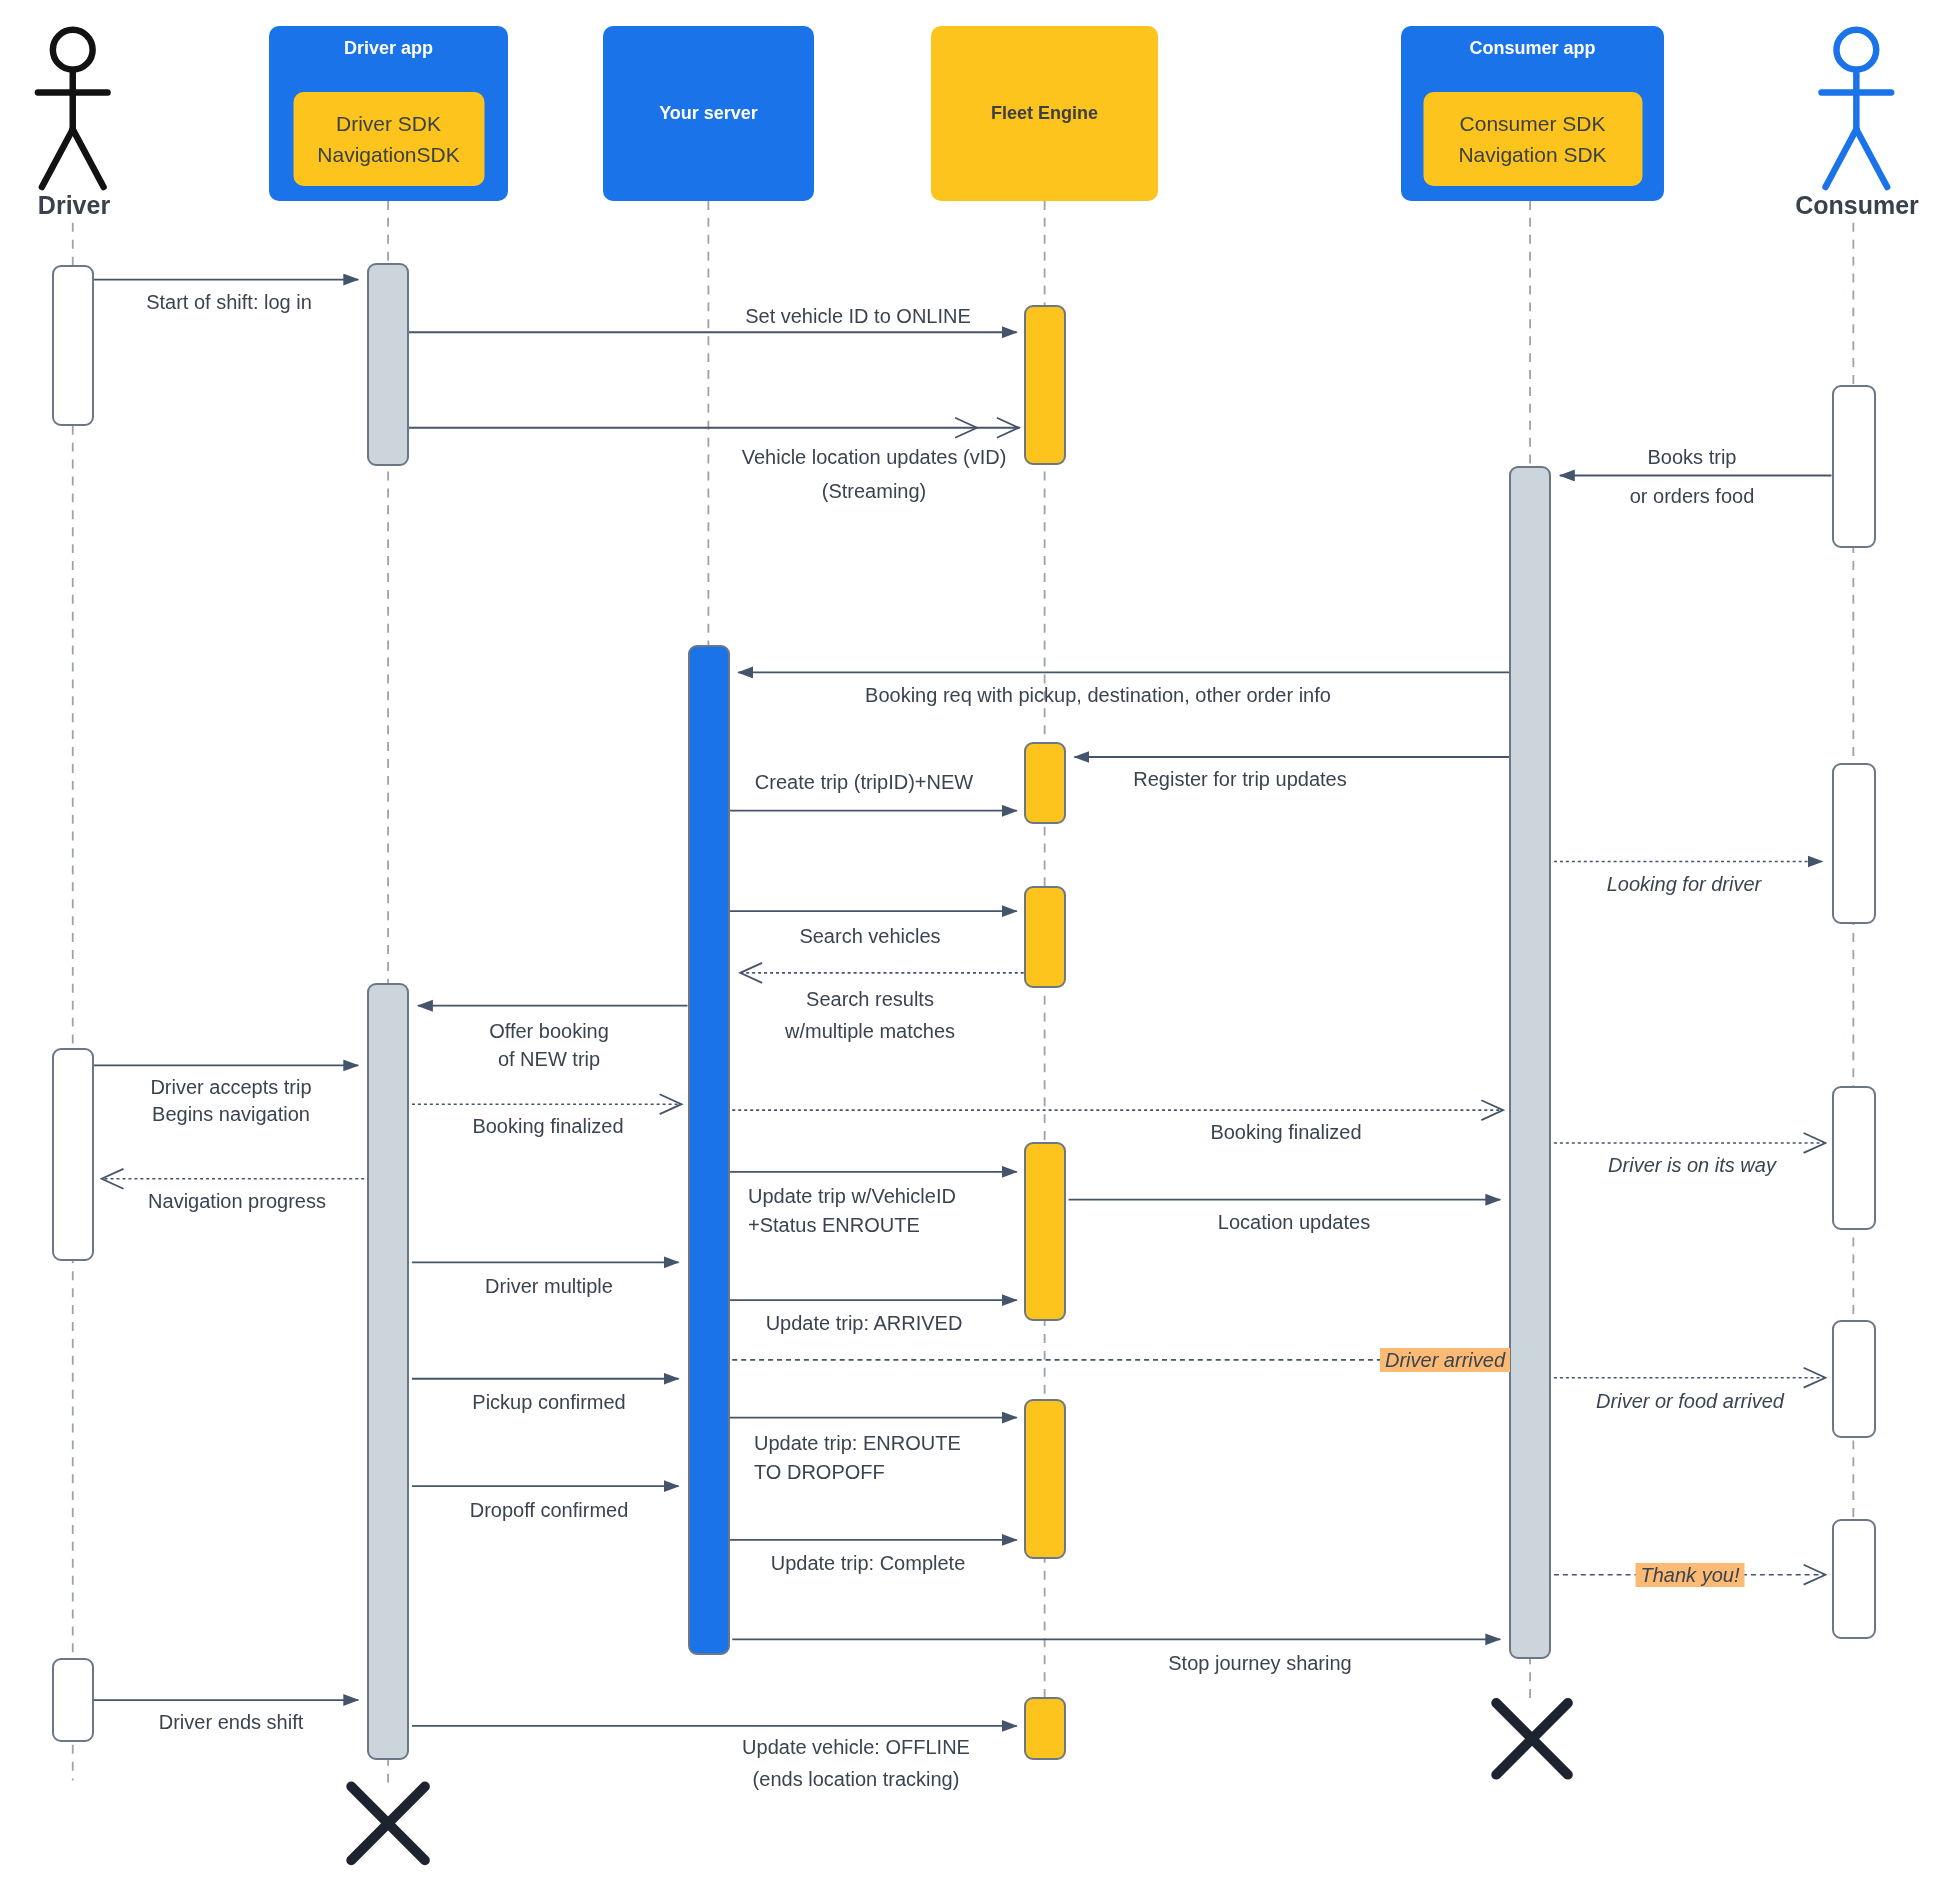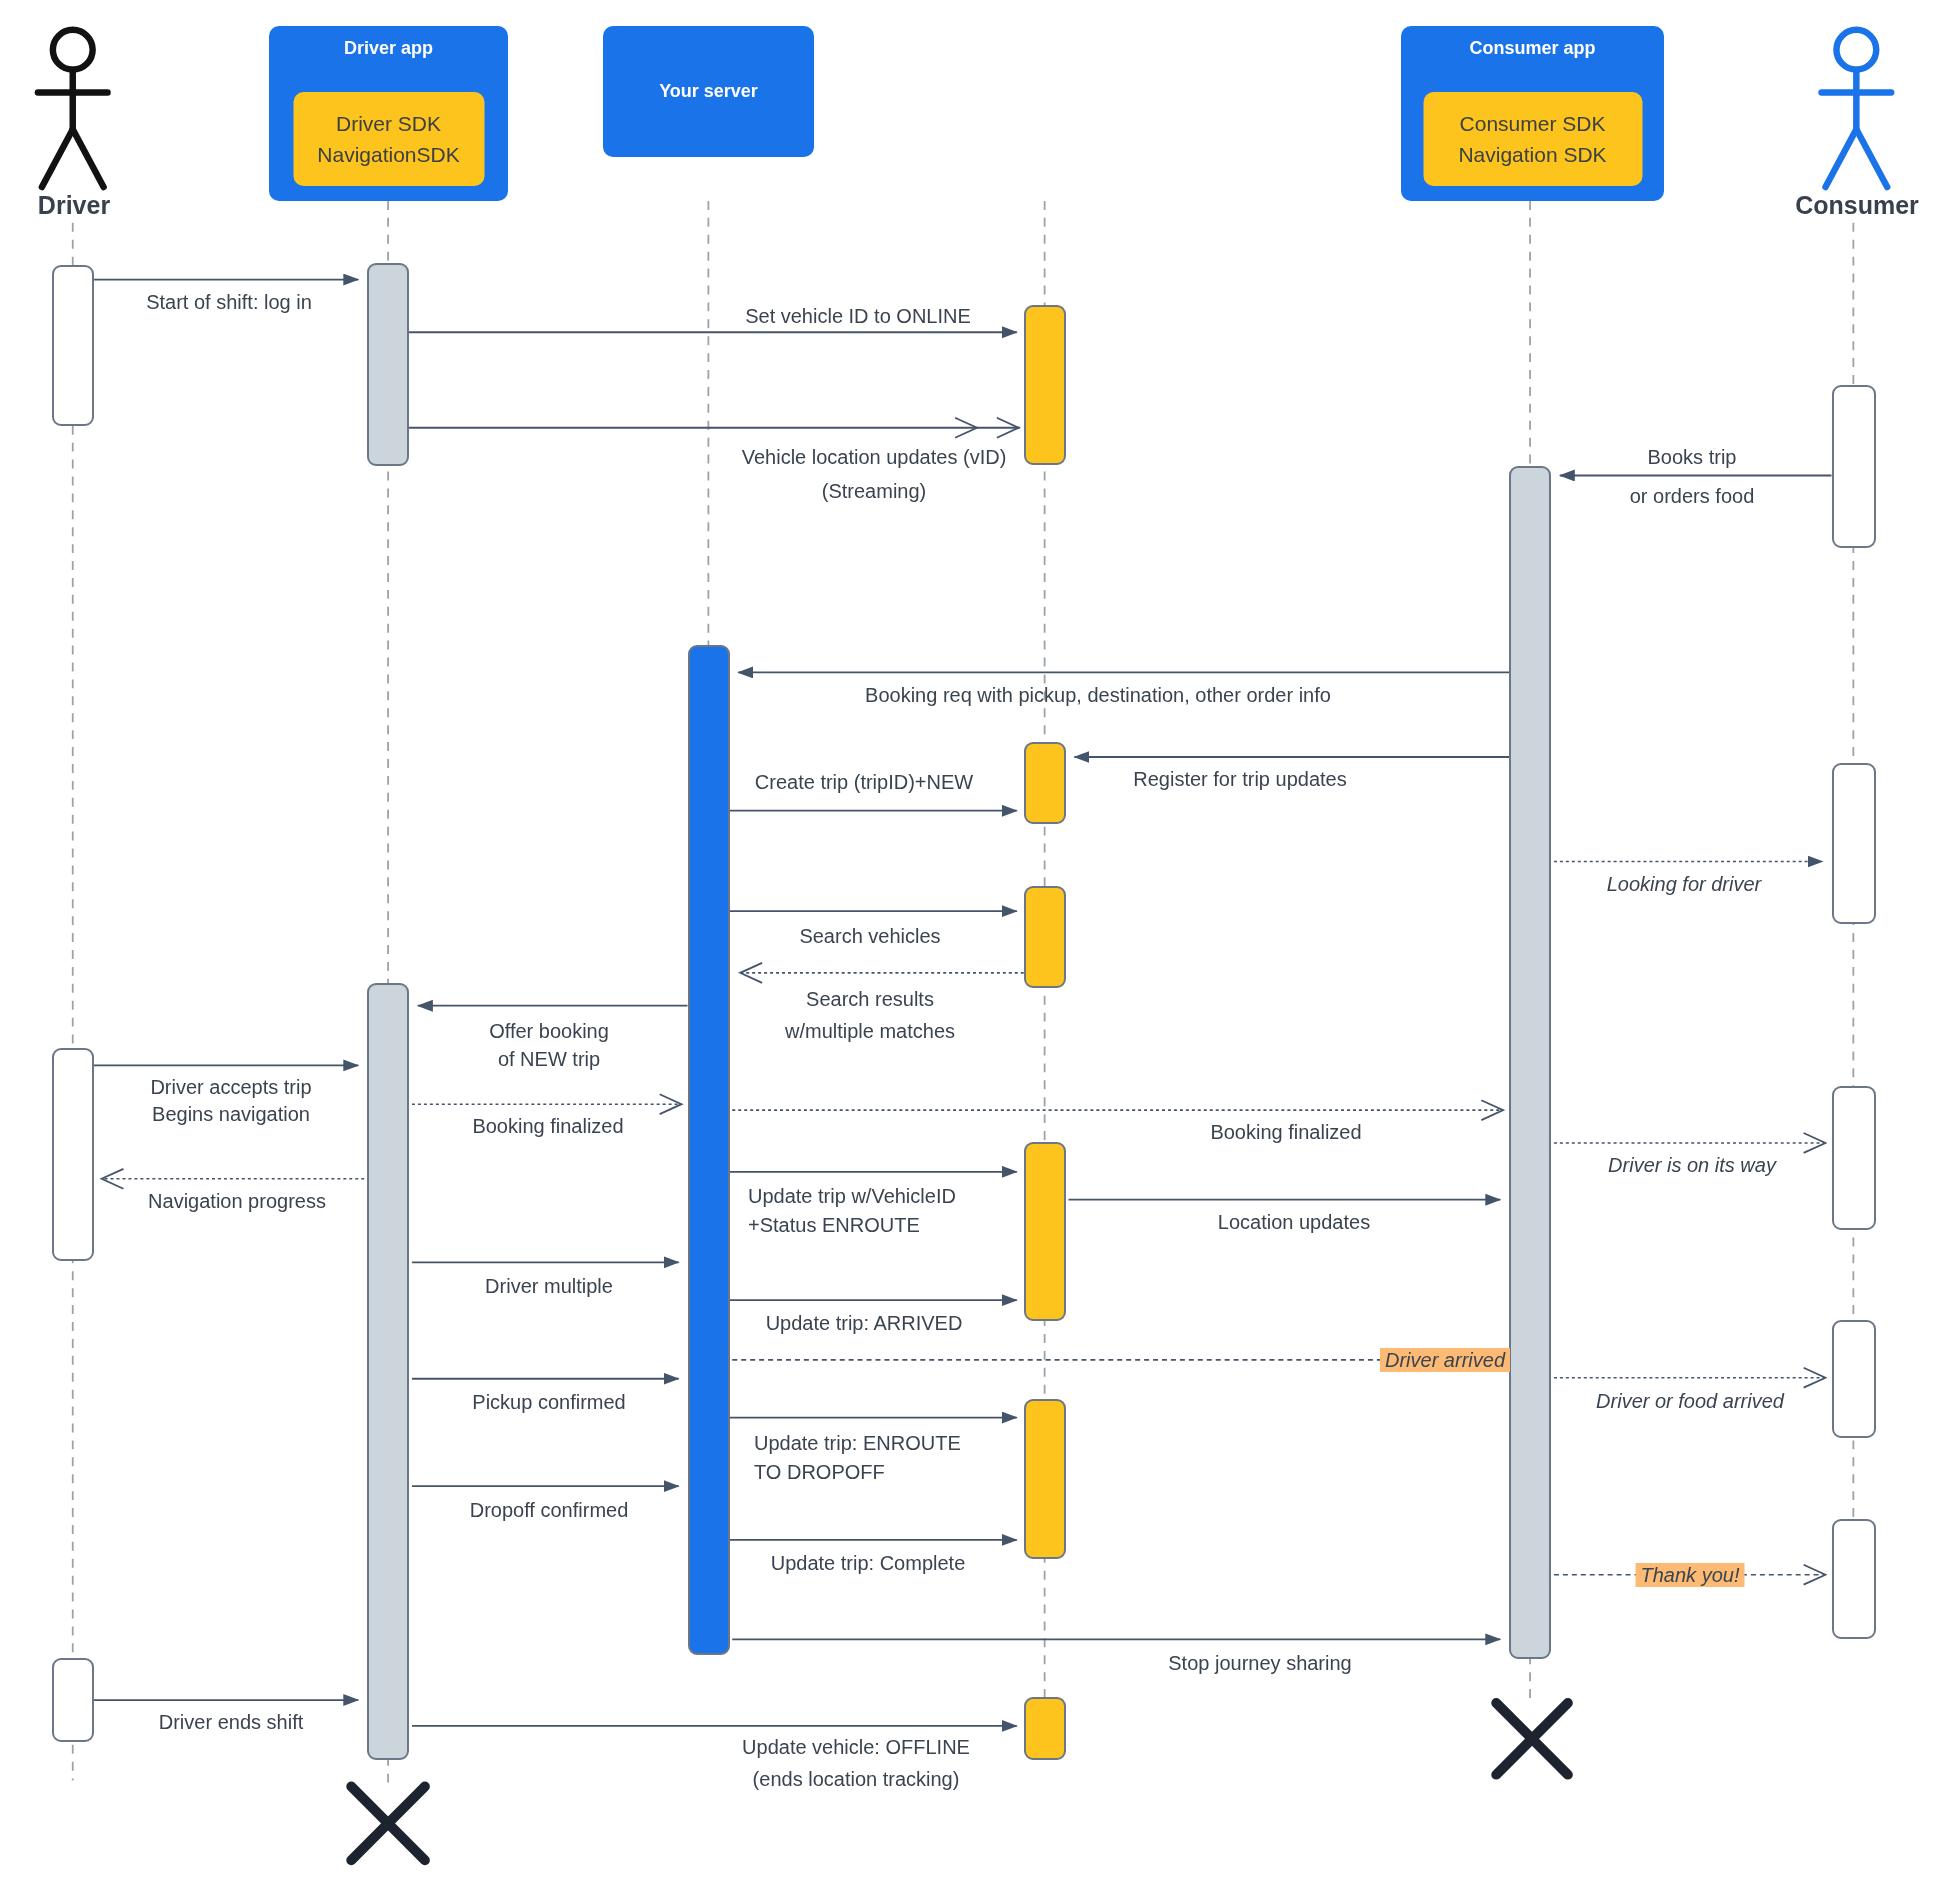--- a/index.html
+++ b/index.html
@@ -122,24 +122,27 @@
   </svg>
 
   <div class="hbox" style="left:269px;top:26px;width:239px;height:175px;background:var(--blue);">
     <div class="htitle light">Driver app</div>
     <div class="sdkbox" style="width:191px;height:94px;">
       <span>Driver  SDK</span>
       <span>NavigationSDK</span>
     </div>
   </div>
 
-  <div class="hbox center-only" style="left:603px;top:26px;width:211px;height:131px;background:var(--blue);">
+  <div class="hbox center-only" style="left:603px;top:26px;width:211px;height:175px;background:var(--blue);">
     <div class="htitle light">Your server</div>
   </div>
 
+  <div class="hbox center-only" style="left:931px;top:26px;width:227px;height:175px;background:var(--yellow);">
+    <div class="htitle dark">Fleet Engine</div>
+  </div>
 
   <div class="hbox" style="left:1401px;top:26px;width:263px;height:175px;background:var(--blue);">
     <div class="htitle light">Consumer app</div>
     <div class="sdkbox" style="width:219px;height:94px;">
       <span>Consumer SDK</span>
       <span>Navigation SDK</span>
     </div>
   </div>
 
   <div class="persona-label" style="left:74px;top:191px;">Driver</div>

